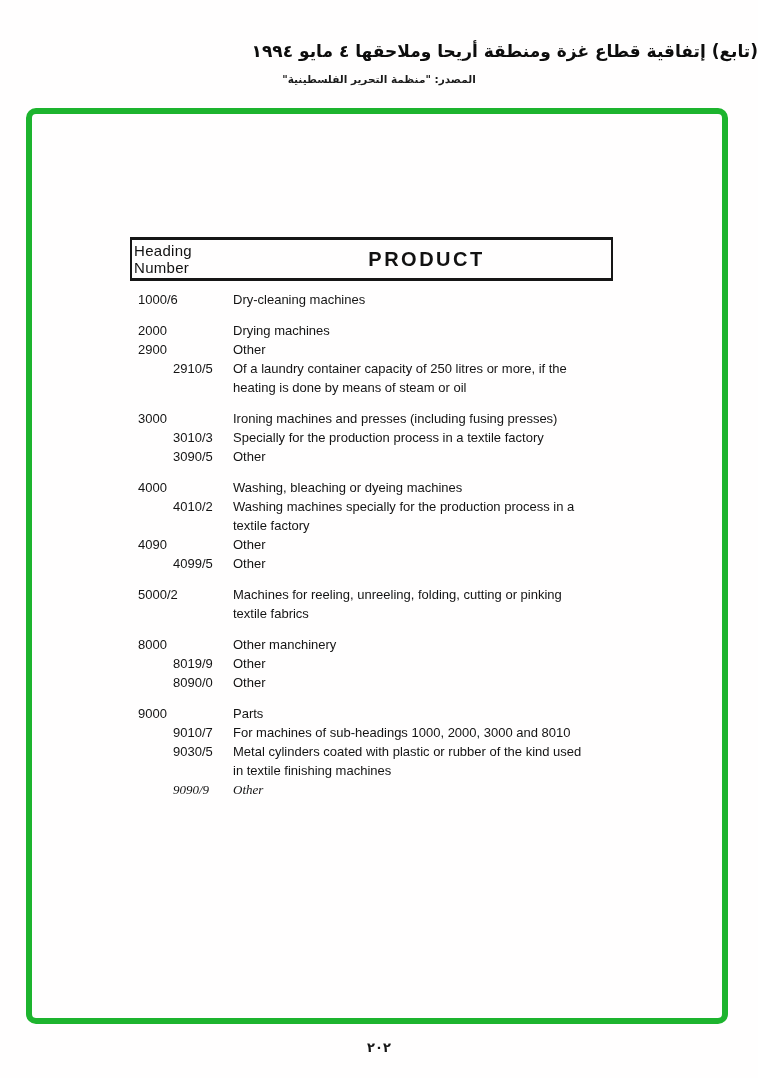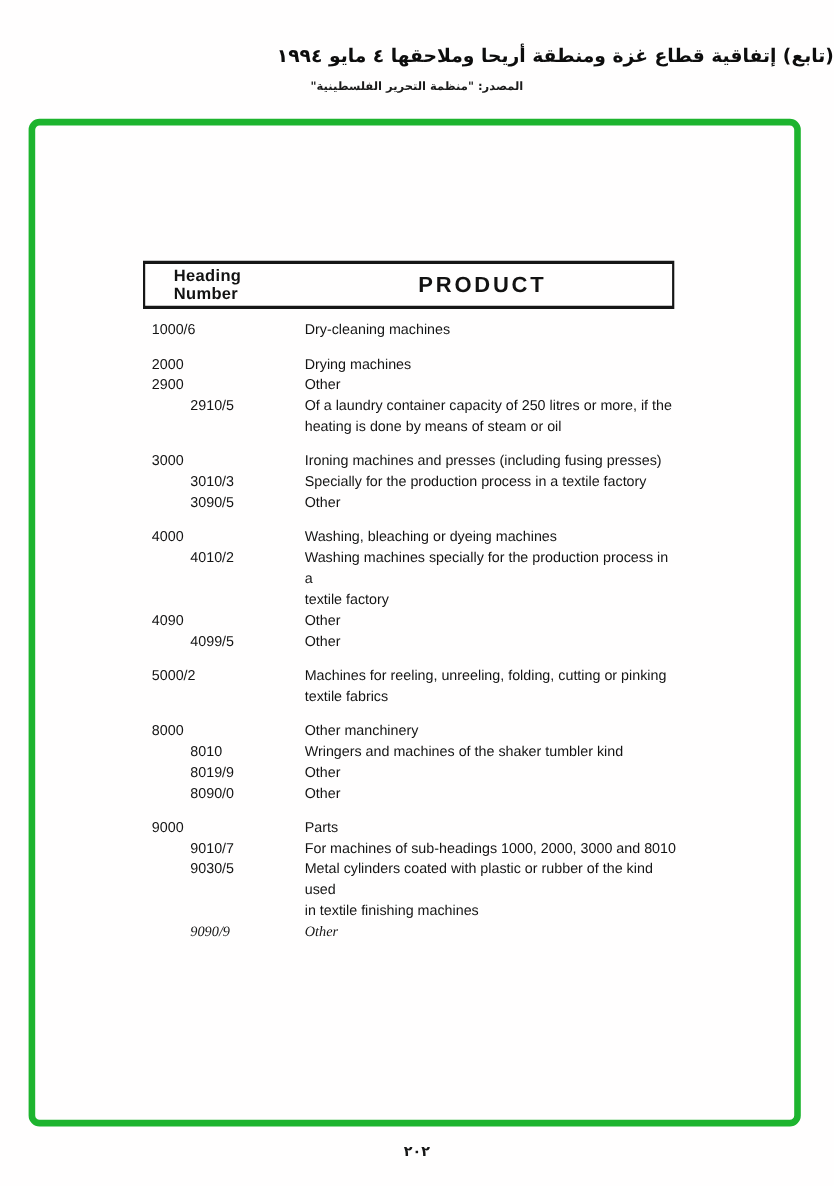--- a/index.html
+++ b/index.html
@@ -47,42 +47,42 @@
     box-sizing: border-box;
     border: 2px solid #161616;
     border-top-width: 3px;
     border-bottom-width: 3px;
     display: flex;
     align-items: center;
     background: #fffefe;
   }
   .table-header .col1 {
     width: 108px;
-    padding-left: 26px;
-    font-weight: bold;
+    padding-left: 2px;
+    font-weight: normal;
     font-size: 15px;
     line-height: 17px;
     letter-spacing: 0.3px;
   }
   .table-header .col2 {
     flex: 1;
     text-align: center;
     font-weight: bold;
     font-size: 20px;
     letter-spacing: 2.5px;
   }
   .table-rows {
     position: absolute;
     left: 138px; top: 290px;
     width: 478px;
     font-size: 13px;
     line-height: 19px;
     color: #141414;
   }
-  .row { display: flex; gap: 44px; }
+  .row { display: flex; }
   .row.gap { margin-top: 12px; }
   .row .num { width: 95px; flex-shrink: 0; box-sizing: border-box; }
   .row.sub .num { padding-left: 35px; }
   .row .desc { flex: 1; white-space: pre-line; }
   .row.italic .num, .row.italic .desc { font-style: italic; font-family: Liberation Serif, serif; }
   .page-number {
     position: absolute;
     top: 1040px; left: 0; width: 100%;
     text-align: center;
     direction: rtl;
@@ -162,24 +162,20 @@
       <div class="row gap">
     <span class="num">5000/2</span>
     <span class="desc">Machines for reeling, unreeling, folding, cutting or pinking
 textile fabrics</span>
   </div>
       <div class="row gap">
     <span class="num">8000</span>
     <span class="desc">Other manchinery</span>
   </div>
       <div class="row sub">
-    <span class="num">8010</span>
-    <span class="desc">Wringers and machines of the shaker tumbler kind</span>
-  </div>
-      <div class="row sub">
     <span class="num">8019/9</span>
     <span class="desc">Other</span>
   </div>
       <div class="row sub">
     <span class="num">8090/0</span>
     <span class="desc">Other</span>
   </div>
       <div class="row gap">
     <span class="num">9000</span>
     <span class="desc">Parts</span>

